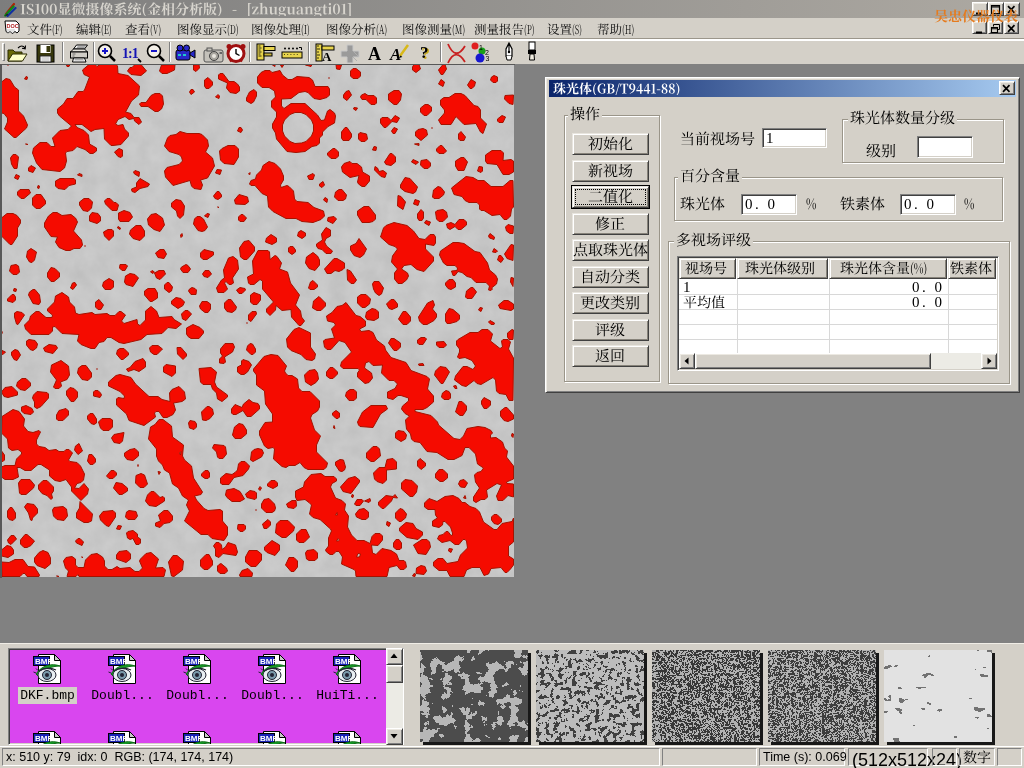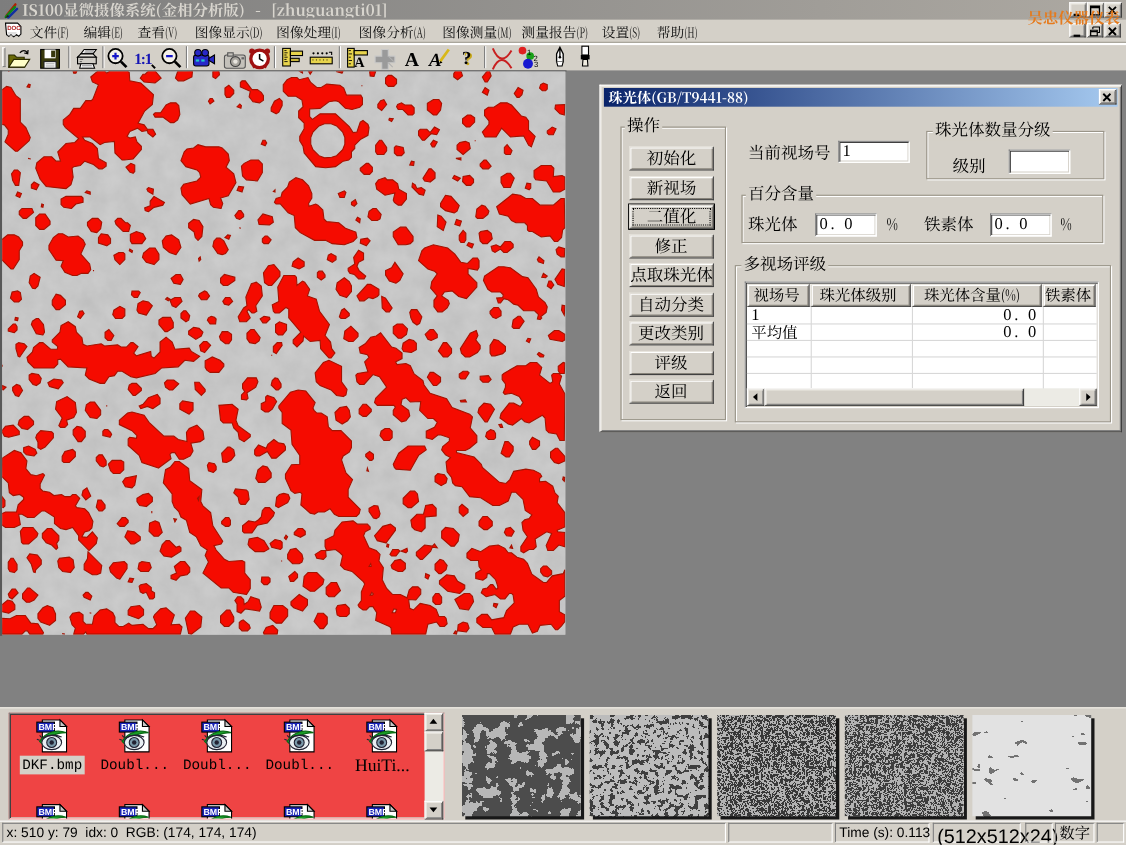--- a/index.html
+++ b/index.html
@@ -316,21 +316,21 @@
 <feFuncB type="linear" slope="0.09" intercept="0.735"></feFuncB>
 <feFuncA type="linear" slope="0" intercept="1"></feFuncA>
         </feComponentTransfer>
 </filter>
     </defs>
 <rect width="512" height="512" fill="#c3c3c3"></rect>
 <rect width="512" height="512" filter="url(#tex)"></rect>
 <path d="M6 0.5L6 -0.5L6 0.5ZM67 1.5L65 1.5L64.5 0L68 -0.5L67 1.5ZM58 106.5L40 104.5L34.5 98L30.5 88L31.5 83L38 77.5L45 77.5L49 81.5L53 81.5L50.5 73L58 65.5L66 64.5L69.5 61L57.5 51L55.5 48L55.5 44L61.5 39L65 33.5L71 33.5L76 26.5L81 26.5L82.5 25L87.5 12L82 9.5L80.5 5L87 -0.5L93 -0.5L95 1.5L98 -0.5L114 -0.5L115.5 1L116 8.5L126 10.5L137.5 21L136.5 30L129.5 36L123.5 47L129 48.5L132 52.5L137 52.5L139.5 57L137 59.5L132.5 56L132 53.5L127 54.5L123 51.5L116 54.5L113.5 59L116 60.5L121 59.5L122.5 64L126.5 68L126.5 71L119 79.5L111 80.5L109 80.5L102.5 74L102 63.5L93 64.5L89 66.5L80 59.5L73 59.5L75 62.5L82 65.5L86.5 70L87.5 79L94.5 83L94.5 86L91 88.5L88 88.5L83 84.5L75 81.5L71 85.5L65 86.5L63.5 88L64.5 96L62.5 103L58 106.5ZM139 10.5L129 9.5L125.5 6L128 2.5L130 2.5L133 -0.5L139 -0.5L144.5 6L139 10.5ZM165 8.5L160 8.5L157.5 6L159.5 0L173 -0.5L172.5 5L165 8.5ZM194 6.5L191.5 5L191.5 0L197 -0.5L197.5 3L194 6.5ZM273 1.5L270.5 0L273 -0.5L273 1.5ZM280 2.5L278.5 0L282 -0.5L280 2.5ZM309 1.5L303.5 0L310 -0.5L309 1.5ZM338 4.5L334.5 4L334 -0.5L339.5 0L338 4.5ZM414 7.5L410.5 5L410.5 2L412 -0.5L417 -0.5L418.5 4L414 7.5ZM441 9.5L439 9.5L436.5 5L441 -0.5L443 -0.5L444.5 4L441 9.5ZM356 13.5L351 13.5L348.5 11L348.5 6L351 3.5L354 3.5L358.5 7L358.5 11L356 13.5ZM294 87.5L285 86.5L274.5 74L273.5 68L270.5 63L270.5 59L274.5 52L274.5 47L269.5 42L269.5 36L273.5 32L272.5 26L267 22.5L260 22.5L255.5 18L255.5 12L259 7.5L263 5.5L268 5.5L270 7.5L278 5.5L280.5 10L286 14.5L290 14.5L295 11.5L307 12.5L310.5 15L313 21.5L326 21.5L327.5 24L327.5 30L325 32.5L318 34.5L312 33.5L306 27.5L303 26.5L297 27.5L289 33.5L279.5 34L279.5 41L282 43.5L289 38.5L303 38.5L315.5 50L319 55.5L322.5 55L325.5 46L328 44.5L332.5 48L333.5 51L332.5 58L326 61.5L320.5 67L320.5 70L317.5 73L317.5 78L315 80.5L310 81.5L303 86.5L294 87.5ZM234 28.5L228 27.5L224.5 23L225.5 18L216.5 14L216.5 10L218 8.5L221 8.5L227 16.5L232 16.5L235.5 19L237.5 22L237.5 26L234 28.5ZM494 17.5L491 17.5L488.5 15L489.5 12L492 10.5L495.5 12L495.5 16L494 17.5ZM25 14.5L22.5 14L24 11.5L25.5 12L25 14.5ZM207 23.5L204 23.5L202.5 21L202.5 15L206 12.5L210.5 17L210.5 20L207 23.5ZM327 13.5L327 12.5L327 13.5ZM14 72.5L12 72.5L2.5 64L5.5 57L5.5 53L2 48.5L-0.5 48L-0.5 17L4 13.5L8 14.5L12.5 22L16.5 25L16.5 46L21.5 51L25.5 60L24.5 63L14 72.5ZM441 21.5L436.5 19L439 14.5L442.5 17L441 21.5ZM470 23.5L468 23.5L465.5 20L469 14.5L473.5 17L472.5 21L470 23.5ZM189 29.5L187.5 27L189 24.5L191 24.5L192.5 27L189 29.5ZM249 38.5L244.5 36L244.5 33L247.5 27L252 24.5L254.5 27L254.5 31L251.5 37L249 38.5ZM345 35.5L341.5 33L341.5 30L344 26.5L347 25.5L349.5 30L345 35.5ZM395 39.5L392 39.5L386.5 35L386.5 29L392 25.5L397 25.5L399.5 29L398.5 35L395 39.5ZM156 46.5L153 46.5L146 41.5L139 41.5L137.5 39L139 37.5L144 37.5L149 30.5L153 28.5L158 28.5L160.5 31L161.5 39L159.5 44L156 46.5ZM373 39.5L369 39.5L364 34.5L360 34.5L358.5 32L359.5 30L363 28.5L366 30.5L372 30.5L374.5 33L374.5 38L373 39.5ZM481 68.5L478.5 67L474 58.5L462 59.5L454 51.5L449 59.5L439 59.5L436.5 55L442.5 48L442.5 45L438.5 40L438.5 35L442 32.5L447 32.5L453 28.5L459 28.5L463 30.5L472 40.5L476 41.5L478.5 45L478.5 53L484.5 59L481 68.5ZM217 33.5L213.5 32L216 29.5L217.5 31L217 33.5ZM511 39.5L507 38.5L502.5 34L503 30.5L511.5 30L511 39.5ZM425 50.5L422 50.5L418.5 47L418.5 43L423 39.5L426 39.5L429.5 42L429.5 46L425 50.5ZM354 45.5L351.5 44L352 42.5L355.5 43L354 45.5ZM299.5 78L304 76.5L309.5 71L311.5 66L311.5 60L309.5 55L304 49.5L299 47.5L293 47.5L288 49.5L282.5 55L280.5 60L280.5 66L282.5 71L288 76.5L293 78.5L299.5 78ZM384 62.5L382 62.5L378.5 58L378.5 54L380 52.5L386 52.5L389 55.5L393 50.5L397.5 53L395 57.5L390 56.5L384 62.5ZM501 57.5L497 57.5L495.5 56L495.5 54L500 50.5L503.5 52L501 57.5ZM239 67.5L235.5 66L237 62.5L239 62.5L240.5 65L239 67.5ZM347 75.5L341 75.5L339.5 73L339.5 67L343 62.5L345 62.5L349.5 69L349.5 72L347 75.5ZM393 68.5L391 68.5L389.5 66L392 62.5L395.5 64L393 68.5ZM430 63.5L430 62.5L430 63.5ZM419 75.5L413.5 71L413.5 67L416 64.5L421 63.5L424.5 65L425.5 70L419 75.5ZM199 124.5L192 123.5L189.5 121L188 115.5L171 120.5L163.5 112L162.5 106L165 102.5L177 99.5L180.5 96L179.5 92L177 89.5L167 86.5L162.5 81L165.5 73L168 70.5L174 69.5L178 66.5L185 68.5L197 68.5L200 69.5L205.5 75L206.5 81L203.5 87L210.5 93L212.5 101L205.5 113L198.5 115L200.5 120L199 124.5ZM462 75.5L458 75.5L456.5 74L456.5 69L459 66.5L463.5 72L462 75.5ZM363 76.5L359 76.5L356.5 74L356.5 69L358 67.5L364.5 69L365.5 74L363 76.5ZM26 79.5L23.5 79L26 79.5ZM417 80.5L412.5 79L417 78.5L417 80.5ZM232 99.5L222 98.5L218.5 95L217.5 86L220 83.5L226 80.5L233 80.5L236.5 84L236.5 92L232 99.5ZM442 88.5L437 88.5L434.5 86L434.5 84L438 80.5L440 80.5L444.5 86L442 88.5ZM374 85.5L370.5 85L372 81.5L374.5 82L374 85.5ZM119 92.5L116 91.5L112.5 87L117 83.5L120.5 85L120.5 91L119 92.5ZM334 93.5L329 93.5L325.5 90L325.5 88L331 83.5L333 83.5L336.5 87L336.5 91L334 93.5ZM507 109.5L501 109.5L495 99.5L485 98.5L483.5 96L483.5 90L490 85.5L499 85.5L501.5 88L501 95.5L509 94.5L511.5 96L511.5 107L507 109.5ZM389 100.5L384 99.5L382.5 97L388 88.5L390 88.5L393.5 92L393.5 97L389 100.5ZM15 103.5L12 103.5L9.5 99L8.5 93L11 89.5L14 89.5L16.5 92L15 103.5ZM462 105.5L456 105.5L453.5 101L453.5 96L459 92.5L462 92.5L465.5 97L462 105.5ZM414 99.5L409.5 97L411 94.5L416.5 97L414 99.5ZM426 103.5L422 103.5L418.5 100L419 95.5L425 94.5L428.5 98L428.5 101L426 103.5ZM311 157.5L300 156.5L294 153.5L284 153.5L271 146.5L266.5 142L265.5 131L260 128.5L253 120.5L249 120.5L247.5 119L249 115.5L253.5 114L254.5 110L259.5 105L261 100.5L267 96.5L273 98.5L278.5 104L281.5 111L281.5 115L278.5 120L279 122.5L285 120.5L287 121.5L291.5 126L292.5 134L295 136.5L306 137.5L312 142.5L321.5 146L322.5 151L319 154.5L311 157.5ZM363 121.5L360 121.5L356.5 119L355.5 117L357 110.5L348 112.5L340.5 107L339.5 102L342 98.5L348 96.5L350 98.5L355 98.5L359.5 102L360.5 107L367.5 111L367.5 116L363 121.5ZM31 107.5L26.5 106L26.5 103L29 100.5L33.5 103L31 107.5ZM383 112.5L379 111.5L372.5 105L373 101.5L375.5 103L377 106.5L381 105.5L384.5 108L383 112.5ZM479 107.5L475.5 106L477 101.5L480.5 102L480.5 106L479 107.5ZM218 109.5L213.5 108L215 104.5L219.5 105L218 109.5ZM137 111.5L132.5 109L131.5 107L133 105.5L137.5 107L137 111.5ZM248 109.5L246.5 109L248 107.5L248 109.5ZM80 111.5L75.5 110L77 108.5L80 109.5L80 111.5ZM311 114.5L307 114.5L305.5 111L311 108.5L312.5 110L311 114.5ZM16 114.5L12.5 113L14 109.5L17.5 111L16 114.5ZM505 154.5L502 154.5L498 149.5L490 150.5L482 145.5L479 145.5L477.5 144L477.5 140L475 137.5L467 137.5L463 135.5L460 131.5L452 129.5L449.5 123L464 111.5L471 112.5L476 115.5L482 115.5L489 121.5L501 121.5L508 115.5L511 115.5L511.5 142L509.5 144L508.5 151L505 154.5ZM411 128.5L403 126.5L398.5 123L398.5 120L403 112.5L408 113.5L415.5 122L413.5 127L411 128.5ZM63 124.5L56 123.5L53.5 121L53.5 116L58 113.5L72 113.5L73.5 115L73.5 119L67 120.5L63 124.5ZM133 127.5L130 126.5L129.5 124L134.5 122L134.5 118L138 113.5L147.5 119L146 121.5L138 123.5L133 127.5ZM320 122.5L317.5 121L317.5 119L321 116.5L322.5 120L320 122.5ZM37 123.5L35.5 123L36 120.5L37.5 121L37 123.5ZM437 133.5L432 133.5L430.5 132L431.5 125L436 121.5L439 122.5L442.5 127L441.5 130L437 133.5ZM22 133.5L19 133.5L15.5 130L15.5 127L18 124.5L27 124.5L28.5 128L22 133.5ZM341 135.5L336 135.5L332.5 132L333.5 127L337 124.5L340 124.5L344.5 130L343.5 134L341 135.5ZM216 134.5L213 133.5L211.5 131L215 126.5L217 126.5L219.5 130L219.5 132L216 134.5ZM38 143.5L34 143.5L30.5 140L30.5 133L34 129.5L39 129.5L43.5 136L43.5 139L38 143.5ZM243 139.5L233.5 139L232.5 135L237 129.5L245.5 132L246.5 137L243 139.5ZM401 144.5L395.5 141L396 130.5L399 131.5L403.5 137L401 144.5ZM325 137.5L321.5 135L323 132.5L325.5 134L325 137.5ZM86 146.5L81 145.5L77.5 140L77.5 137L82 133.5L87 133.5L90.5 137L89.5 143L86 146.5ZM115 145.5L110 145.5L103.5 139L102.5 136L105 133.5L108 133.5L112 137.5L114 137.5L116.5 140L115 145.5ZM178 153.5L175.5 151L174.5 146L169.5 142L169.5 138L174 134.5L179 135.5L182.5 141L181.5 150L178 153.5ZM416 140.5L411.5 139L413 134.5L417.5 136L416 140.5ZM217 142.5L215.5 142L217 142.5ZM367 157.5L360 157.5L355.5 150L355.5 146L362 141.5L367 141.5L373.5 150L373.5 154L371 156.5L367 157.5ZM420 155.5L417 155.5L415.5 153L415.5 149L419 144.5L421.5 147L421.5 153L420 155.5ZM441 156.5L437 156.5L434.5 154L433.5 147L435 145.5L441 144.5L444.5 147L445.5 152L441 156.5ZM127 156.5L118 156.5L116.5 154L116.5 148L122 145.5L128 147.5L130.5 152L127 156.5ZM68 185.5L64 185.5L57 182.5L53.5 177L55.5 172L49 171.5L42.5 162L42.5 158L46.5 151L51 147.5L55 147.5L60 150.5L69 149.5L73.5 153L75.5 157L71.5 166L79.5 175L80.5 180L78 183.5L72 183.5L68 185.5ZM95 158.5L87.5 156L87.5 151L90 147.5L96 148.5L98.5 152L98.5 156L95 158.5ZM10 179.5L8 179.5L-0.5 171L-0.5 153L5 148.5L11 148.5L15 150.5L18.5 155L18.5 158L15.5 163L15.5 171L10 179.5ZM158 166.5L152 164.5L146.5 160L145.5 154L149 149.5L154 148.5L160.5 153L162.5 160L158 166.5ZM206 152.5L202.5 151L205 148.5L207.5 149L206 152.5ZM242 156.5L238 156.5L236.5 155L236.5 152L239 149.5L241 149.5L244.5 153L242 156.5ZM200 166.5L196 165.5L191.5 159L192.5 154L195 151.5L198 151.5L201.5 154L205.5 162L203 165.5L200 166.5ZM331 158.5L325.5 156L326 152.5L332 151.5L334.5 154L331 158.5ZM459 164.5L456 164.5L453 161.5L448 164.5L445.5 163L444.5 159L449 157.5L453 159.5L457 154.5L462 154.5L464.5 157L464.5 160L459 164.5ZM427 160.5L422.5 158L424 155.5L428.5 157L427 160.5ZM400 218.5L396 218.5L392.5 214L392.5 208L395.5 204L389.5 197L390.5 191L395.5 184L393 181.5L387 179.5L378.5 172L381.5 163L384 160.5L392 157.5L405 160.5L411.5 166L417 173.5L423 174.5L428 169.5L432 169.5L433.5 172L433.5 178L432 180.5L423.5 179L423.5 184L431.5 192L431.5 196L422 206.5L415 204.5L409 199.5L402 200.5L399.5 204L405.5 208L406.5 211L404.5 215L400 218.5ZM511 168.5L508 168.5L504.5 166L503.5 162L506 159.5L511.5 161L511 168.5ZM138 175.5L131 173.5L127.5 169L128.5 165L134 160.5L139 160.5L142.5 166L142.5 171L138 175.5ZM118 164.5L115.5 163L116 161.5L118.5 163L118 164.5ZM329 188.5L324 188.5L320 184.5L316 183.5L314.5 181L314.5 179L320.5 175L319.5 169L324 162.5L328.5 165L328.5 171L324 173.5L322.5 177L324.5 181L330.5 186L329 188.5ZM107 175.5L102.5 171L101.5 167L106 164.5L110 164.5L111.5 166L111.5 171L107 175.5ZM300 173.5L295.5 171L296.5 167L299 165.5L303.5 168L303.5 171L300 173.5ZM179 172.5L178.5 170L180 168.5L180.5 171L179 172.5ZM492 174.5L487.5 173L486.5 171L488 168.5L492.5 172L492 174.5ZM270 179.5L263.5 177L264.5 173L269 169.5L274.5 173L274.5 177L270 179.5ZM358 192.5L352 190.5L348.5 185L348.5 181L354 178.5L357 173.5L364.5 184L361.5 190L358 192.5ZM245 194.5L242 194.5L238.5 192L237.5 183L242 176.5L247 175.5L252.5 182L252.5 186L245 194.5ZM489 225.5L486.5 225L487.5 221L484 217.5L474 217.5L469 212.5L465 211.5L460 207.5L456 206.5L453 210.5L451 210.5L449.5 206L455 205.5L455.5 203L453 200.5L445 200.5L441.5 198L437.5 190L438.5 186L451 177.5L456 177.5L462 178.5L473 186.5L478 187.5L485.5 198L487.5 205L493.5 210L495.5 214L494.5 219L489.5 223L490.5 224L489 225.5ZM511 195.5L505 193.5L502.5 189L509 179.5L511.5 180L511 195.5ZM83 181.5L83 180.5L83 181.5ZM290 189.5L286.5 187L286.5 183L288 181.5L291 181.5L293.5 185L293.5 187L290 189.5ZM30 197.5L27.5 197L24.5 192L25.5 186L29 183.5L34.5 187L32.5 195L30 197.5ZM494 187.5L490.5 187L492 183.5L495.5 186L494 187.5ZM162 193.5L156 192.5L153.5 188L158 184.5L162 184.5L164.5 189L162 193.5ZM205 194.5L201 194.5L198.5 192L198.5 188L202 184.5L211.5 187L211.5 190L205 194.5ZM299 260.5L297 260.5L289.5 252L289 244.5L280 245.5L274 240.5L273.5 245L268 250.5L264.5 247L264.5 244L271.5 237L260.5 224L260.5 216L258 214.5L252 219.5L248 219.5L246.5 218L245.5 212L251.5 209L250.5 196L256 185.5L266 185.5L267.5 187L268 194.5L273 190.5L275 191.5L279.5 198L277.5 204L285.5 207L288.5 218L297.5 230L293.5 240L298.5 246L299.5 252L302.5 256L299 260.5ZM313 205.5L307 203.5L303.5 198L304.5 192L311 187.5L315.5 191L317.5 195L317.5 200L313 205.5ZM499 197.5L495.5 195L497 190.5L499 190.5L501.5 194L499 197.5ZM222 227.5L216 227.5L214.5 223L219.5 215L222.5 213L221.5 205L226.5 193L231 191.5L235.5 195L236.5 204L230.5 213L231.5 218L229 219.5L227 219.5L224 216.5L222.5 218L225.5 224L222 227.5ZM329 208.5L325 208.5L322.5 204L332 193.5L335 193.5L342.5 198L342.5 203L341 204.5L337 206.5L333 205.5L329 208.5ZM15 209.5L11 209.5L7.5 206L9 200.5L14 199.5L16.5 201L17.5 207L15 209.5ZM123 205.5L120 205.5L117.5 203L118 199.5L124 199.5L125.5 201L123 205.5ZM186 207.5L181 207.5L178.5 204L179.5 202L184 199.5L186 200.5L188.5 204L186 207.5ZM52 216.5L49 216.5L45.5 212L45.5 208L49 202.5L53 203.5L57.5 208L57.5 212L52 216.5ZM352 218.5L349 218.5L345.5 215L345 204.5L348.5 206L354.5 215L352 218.5ZM151 208.5L148.5 207L150 205.5L152.5 207L151 208.5ZM158 214.5L154.5 213L152.5 208L157 205.5L162 205.5L163.5 209L158 214.5ZM206 212.5L202 211.5L200.5 209L203 205.5L207 205.5L209.5 209L206 212.5ZM131 221.5L124 219.5L122.5 217L123.5 211L128 208.5L133 209.5L136.5 213L131 221.5ZM511 221.5L508.5 217L509 212.5L511.5 213L511 221.5ZM109 224.5L103 224.5L100.5 221L101.5 217L107 213.5L111.5 216L111.5 222L109 224.5ZM449 224.5L446 223.5L443.5 220L443.5 218L447 214.5L451 214.5L453.5 218L453.5 222L449 224.5ZM312 224.5L308 224.5L306.5 223L308.5 217L311 215.5L315.5 220L315.5 222L312 224.5ZM377 230.5L373.5 228L371.5 224L370.5 219L372 216.5L377 216.5L381.5 223L379.5 229L377 230.5ZM71 224.5L68.5 223L70.5 218L73 217.5L74.5 220L71 224.5ZM167 227.5L162.5 224L162.5 220L165 217.5L167 217.5L170.5 222L169.5 226L167 227.5ZM194 229.5L189 229.5L186.5 226L187.5 224L190 222.5L193 223.5L194.5 225L194 229.5ZM240 228.5L237 228.5L234.5 225L238 222.5L243 223.5L243.5 225L240 228.5ZM470 233.5L465 233.5L463.5 232L464.5 226L469 222.5L471 222.5L474.5 227L470 233.5ZM14 226.5L11.5 226L12 223.5L14.5 224L14 226.5ZM150 236.5L148 236.5L142.5 230L142.5 226L146 223.5L153 223.5L155.5 228L155.5 233L150 236.5ZM37 239.5L31 238.5L26.5 230L27.5 227L31 224.5L33 224.5L37.5 230L38.5 237L37 239.5ZM93 283.5L89 283.5L79 279.5L75.5 276L77 269.5L60 268.5L53 261.5L50.5 262L50.5 266L47 269.5L29 269.5L23.5 264L22.5 260L27.5 255L28.5 251L34 246.5L37 246.5L44 252.5L50 252.5L50.5 250L45.5 246L45.5 244L52.5 237L53.5 231L60 227.5L66.5 232L67.5 237L72.5 242L73.5 248L77 249.5L90 247.5L93 249.5L105 248.5L108 250.5L113 250.5L117 246.5L119 246.5L123.5 250L119.5 256L122 258.5L135 254.5L135.5 259L138 260.5L143.5 255L143.5 246L149 241.5L154.5 246L157 252.5L170 251.5L172 254.5L179.5 259L174 263.5L166 262.5L160 268.5L145 269.5L139 274.5L122 278.5L117 277.5L109 272.5L105 272.5L102 276.5L97 277.5L93 283.5ZM255 239.5L251 239.5L248.5 237L248.5 230L252 227.5L258.5 230L258.5 235L255 239.5ZM11 237.5L5.5 236L5.5 234L10 229.5L12 229.5L13.5 232L13.5 235L11 237.5ZM363 242.5L360 242.5L355.5 238L355.5 232L359 229.5L364 229.5L368.5 234L367.5 239L363 242.5ZM319 245.5L315 245.5L310.5 243L311.5 236L317 231.5L323.5 238L323.5 241L319 245.5ZM176 243.5L169.5 239L169.5 236L174 232.5L179 233.5L182.5 237L181 240.5L176 243.5ZM99 244.5L96 244.5L93.5 242L93.5 237L97 234.5L101.5 240L99 244.5ZM230 247.5L225 246.5L222.5 243L222.5 238L226 234.5L229 234.5L234.5 242L233.5 245L230 247.5ZM390 244.5L387 243.5L384.5 239L389 234.5L392 234.5L395.5 239L395.5 242L390 244.5ZM425 259.5L421 259.5L417.5 256L416.5 252L425.5 238L431 235.5L432.5 240L430.5 244L434.5 249L434.5 252L432 255.5L425 259.5ZM509 245.5L498 243.5L496.5 240L502 235.5L506 235.5L511.5 239L511.5 244L509 245.5ZM206 247.5L203 247.5L198.5 244L197.5 241L200 236.5L205 236.5L208.5 239L208.5 244L206 247.5ZM474 437.5L471.5 436L471.5 432L477.5 423L473.5 417L472.5 410L475 407.5L479 406.5L481.5 403L475.5 399L473.5 389L467 382.5L463 382.5L460 390.5L452 394.5L446 394.5L435 387.5L425 386.5L418 377.5L412 376.5L409.5 374L408.5 369L404.5 364L403.5 355L407.5 351L403 348.5L399.5 344L400.5 341L406.5 336L406.5 333L399 330.5L396 330.5L391 334.5L385.5 333L385.5 327L393 323.5L395.5 319L392 315.5L387 315.5L379.5 308L380.5 300L371 300.5L367 296.5L363.5 298L362.5 303L369.5 308L370.5 313L367 317.5L363 318.5L355.5 312L355.5 308L357.5 305L356 303.5L341 303.5L338.5 301L339.5 297L349.5 287L343 277.5L337 275.5L329 284.5L325 284.5L322.5 282L321.5 276L323 274.5L332.5 273L329.5 264L333.5 260L332 257.5L325.5 256L324.5 251L330 247.5L335 241.5L340 240.5L344 237.5L354 250.5L358 251.5L363.5 256L363.5 261L357.5 264L359 266.5L367 265.5L371 267.5L374.5 275L382.5 281L383.5 285L389 292.5L404 297.5L409 305.5L425 311.5L427.5 314L425.5 324L431.5 331L431.5 337L425 342.5L421 344.5L413 344.5L413 346.5L429 350.5L435.5 357L436.5 360L452 373.5L458 374.5L461.5 371L465 363.5L476 361.5L483 362.5L489 365.5L490.5 368L488.5 370L488.5 373L494 372.5L500.5 377L502.5 383L505.5 386L504.5 392L511.5 401L511.5 414L504.5 417L505 418.5L511.5 419L511.5 432L506 430.5L501 435.5L496 435.5L494.5 431L499.5 420L495 418.5L484.5 425L485.5 432L483 434.5L479 434.5L474 437.5ZM479 246.5L476.5 245L478 242.5L480.5 243L479 246.5ZM372 255.5L365 254.5L363.5 252L364.5 247L370 243.5L374 244.5L376.5 247L376.5 253L372 255.5ZM448 258.5L445 258.5L443.5 256L443.5 249L447 243.5L451 244.5L457.5 250L457.5 254L455 256.5L448 258.5ZM184 255.5L180.5 254L179.5 249L183 245.5L186 245.5L189.5 249L184 255.5ZM16 259.5L14.5 259L12.5 252L12.5 248L15 246.5L20 247.5L22.5 250L16 259.5ZM249 256.5L246.5 255L246.5 250L250 246.5L254 246.5L254.5 249L249 256.5ZM405 259.5L401 259.5L396.5 254L401 246.5L404 246.5L408.5 252L408.5 256L405 259.5ZM492 259.5L489 259.5L486.5 257L488 255.5L492.5 258L492 259.5ZM245 258.5L245 257.5L245 258.5ZM197 273.5L189 273.5L186 271.5L184.5 269L184.5 263L191 259.5L198 262.5L201.5 266L201.5 268L197 273.5ZM310 295.5L304 294.5L299 289.5L289 285.5L285.5 282L284.5 274L292 264.5L297 262.5L308.5 268L308.5 282L313.5 289L312.5 294L310 295.5ZM511 335.5L507 335.5L504 329.5L497 328.5L494.5 326L493.5 315L491 312.5L479 319.5L475 318.5L472 315.5L464 321.5L460 320.5L452.5 315L453.5 311L461 301.5L465 301.5L471 304.5L473.5 301L470 295.5L463 292.5L457 293.5L455.5 292L457.5 287L457.5 284L454.5 280L454.5 276L456 274.5L468 267.5L476 267.5L480 264.5L486 264.5L490.5 269L488.5 276L498 283.5L500.5 282L499.5 276L501 274.5L506 274.5L508.5 277L506.5 284L511.5 293L511 335.5ZM511 274.5L507 274.5L505.5 272L505.5 268L510 264.5L511.5 265L511 274.5ZM0 268.5L0 266.5L0 268.5ZM421 279.5L417 279.5L415.5 278L415.5 275L419 272.5L423 272.5L424.5 274L421 279.5ZM395 285.5L392 285.5L386.5 278L389 273.5L392 273.5L398.5 278L398.5 282L395 285.5ZM31 285.5L28 284.5L24.5 280L24.5 276L27 274.5L33 275.5L35.5 279L34.5 283L31 285.5ZM442 282.5L437 282.5L434.5 280L434.5 277L442 276.5L444.5 280L442 282.5ZM222 298.5L217.5 298L217.5 294L220.5 291L218.5 288L218.5 284L223 278.5L231 278.5L232.5 282L230.5 287L222.5 292L223.5 297L222 298.5ZM251 289.5L249 289.5L244.5 285L245.5 281L248 278.5L250.5 279L253.5 284L253.5 287L251 289.5ZM51 288.5L43 286.5L41.5 283L47 279.5L54 280.5L55.5 283L51 288.5ZM155 289.5L152 289.5L148.5 287L147.5 283L150 280.5L156 280.5L160.5 284L155 289.5ZM181 294.5L175.5 289L175 282.5L179 282.5L184.5 289L184.5 291L181 294.5ZM121 294.5L119 294.5L114.5 289L115.5 285L118 283.5L122 283.5L126.5 288L126.5 290L121 294.5ZM15 295.5L12 294.5L9.5 290L9.5 287L13 284.5L16 285.5L18.5 290L15 295.5ZM1 289.5L-0.5 289L0 285.5L3.5 287L1 289.5ZM322 404.5L306 404.5L302 402.5L298 397.5L293 400.5L287 400.5L284 402.5L280 401.5L271.5 394L272.5 384L271 382.5L266 383.5L262.5 381L257.5 370L257.5 366L263 357.5L270.5 357L270.5 349L263.5 339L262.5 326L254.5 320L254.5 310L251.5 306L251.5 304L262 291.5L269 289.5L276 290.5L284.5 301L282.5 306L283.5 308L286 310.5L290 310.5L295.5 314L296.5 323L300 326.5L308 326.5L317.5 336L317.5 342L315.5 346L310 349.5L308.5 353L312.5 365L318.5 371L314.5 380L314.5 387L325.5 398L324.5 402L322 404.5ZM137 306.5L132 304.5L126 306.5L124.5 304L128 302.5L133 296.5L141 293.5L143.5 297L143.5 302L137 306.5ZM242 309.5L239 309.5L235.5 307L235.5 302L239.5 300L239.5 296L241 294.5L247 296.5L249.5 300L245.5 307L242 309.5ZM57 323.5L53 323.5L51.5 322L54.5 315L48.5 307L49.5 300L59 295.5L66.5 301L67.5 310L65 314.5L58.5 317L59.5 321L57 323.5ZM422 300.5L417 300.5L416.5 299L421 298.5L422 300.5ZM170 311.5L161.5 307L161.5 302L164 299.5L173.5 301L173.5 308L170 311.5ZM86 315.5L80 314.5L75.5 308L76.5 303L80 300.5L84 300.5L89.5 308L89.5 312L86 315.5ZM441 318.5L439 318.5L432.5 310L433.5 306L438 301.5L444 302.5L447.5 307L441 318.5ZM220 336.5L215.5 334L214.5 328L210.5 324L209 319.5L201 319.5L198.5 317L197 303.5L209 302.5L214.5 307L212.5 317L214.5 322L225.5 330L225.5 332L220 336.5ZM331 313.5L328 313.5L324.5 311L324.5 307L328 302.5L331 302.5L335.5 307L335.5 309L331 313.5ZM95 304.5L95 303.5L95 304.5ZM309 320.5L303.5 317L302.5 310L307 305.5L313 304.5L315.5 308L316.5 314L314 317.5L309 320.5ZM142 360.5L127 355.5L124.5 349L114.5 340L114.5 334L116 332.5L122 333.5L122.5 331L118 326.5L106.5 321L106.5 317L114 310.5L118 309.5L129 312.5L133.5 319L147 331.5L156 331.5L160 334.5L168 336.5L167.5 328L170 324.5L177 321.5L182.5 327L183.5 334L180 336.5L171.5 338L173.5 345L171 349.5L165 352.5L161 352.5L157 346.5L154 346.5L152.5 348L153.5 352L142 360.5ZM23 325.5L18 324.5L14.5 321L15.5 317L20 313.5L24 313.5L28.5 318L28.5 321L23 325.5ZM455 323.5L453 323.5L451.5 321L454 320.5L455 323.5ZM6 332.5L2 331.5L-0.5 327L3 322.5L10 321.5L15.5 327L15.5 330L6 332.5ZM72 336.5L69 336.5L64.5 330L64.5 326L68 322.5L72 323.5L75.5 327L75.5 332L72 336.5ZM352 335.5L347 335.5L343.5 331L344.5 327L348 324.5L352 324.5L354.5 327L354.5 333L352 335.5ZM98 332.5L91.5 331L91.5 327L93 325.5L96 325.5L98.5 328L99.5 330L98 332.5ZM447 334.5L442 334.5L439.5 332L440.5 328L444 325.5L447 326.5L448.5 329L448.5 333L447 334.5ZM35 343.5L32.5 342L32.5 337L30.5 333L31.5 330L35 326.5L45 327.5L46.5 329L46.5 333L39 341.5L35 343.5ZM485 343.5L482 343.5L479.5 339L479.5 336L482 332.5L488.5 336L488.5 340L485 343.5ZM249 351.5L245 351.5L241 345.5L234 349.5L231 349.5L229.5 348L229.5 344L233 339.5L240 342.5L241.5 339L247 334.5L251 337.5L256 338.5L257.5 341L257.5 344L249 351.5ZM461 350.5L458 350.5L453.5 347L457 336.5L460 336.5L464.5 341L464.5 345L461 350.5ZM29 349.5L22 348.5L19.5 346L19.5 342L24 340.5L30 343.5L31.5 347L29 349.5ZM371 362.5L358 361.5L356.5 360L355.5 357L360.5 347L369 340.5L384 340.5L385.5 344L378.5 349L371 362.5ZM204 355.5L200.5 355L199.5 347L205 341.5L207 341.5L210.5 344L211.5 349L208 353.5L204 355.5ZM506 356.5L502 355.5L498.5 351L498.5 346L503 342.5L505 342.5L511.5 350L511.5 354L506 356.5ZM61 355.5L56 355.5L54.5 354L54.5 350L57 345.5L64 343.5L66.5 346L66.5 350L61 355.5ZM79 435.5L69.5 426L69.5 422L64 414.5L58 416.5L53 415.5L47.5 411L47.5 405L39 399.5L36 399.5L29 405.5L23 405.5L18 402.5L15 402.5L16.5 412L11 414.5L3 414.5L-0.5 412L-0.5 402L3 400.5L13 400.5L14.5 394L19.5 389L19.5 387L16 384.5L10 385.5L6.5 383L5.5 374L-0.5 368L0 351.5L11 344.5L17 346.5L22.5 354L21.5 361L26 366.5L31 367.5L37 365.5L38.5 367L34.5 375L34.5 379L37 381.5L43 382.5L47 385.5L54 384.5L57 386.5L62 386.5L64 384.5L67 384.5L70.5 388L66.5 395L68 396.5L75 397.5L78.5 401L82.5 409L81.5 415L79 417.5L75 418.5L72.5 423L77 423.5L82 418.5L86.5 424L85.5 429L79 435.5ZM336 353.5L334 353.5L330.5 350L330.5 348L334 345.5L337.5 348L337.5 352L336 353.5ZM92 359.5L89 358.5L85.5 354L85.5 351L88 348.5L91 348.5L94.5 354L94.5 358L92 359.5ZM107 365.5L101 365.5L98.5 363L96.5 357L100 353.5L108 353.5L110.5 355L110.5 362L107 365.5ZM222 475.5L210 473.5L206 469.5L199 469.5L182.5 456L187.5 446L184.5 440L186.5 435L180.5 431L176.5 423L170.5 419L167.5 408L162.5 405L160.5 400L156.5 396L154.5 391L154.5 384L146.5 374L148.5 362L153 359.5L157 354.5L161 354.5L169.5 361L170.5 372L181.5 380L180.5 391L182.5 395L189.5 401L191.5 413L200.5 427L199 429.5L192.5 431L194.5 435L202 443.5L206 445.5L218 444.5L220.5 446L220.5 456L225.5 462L225.5 470L222 475.5ZM192 364.5L187.5 363L186.5 358L188 355.5L193 356.5L194.5 359L194.5 362L192 364.5ZM239 373.5L233 373.5L230.5 370L232.5 362L237 358.5L241 359.5L244.5 365L244.5 369L239 373.5ZM333 363.5L331.5 363L332 360.5L333 363.5ZM399 376.5L393.5 373L393.5 368L396 365.5L402 366.5L404.5 370L403.5 374L399 376.5ZM118 378.5L112 377.5L109.5 373L112 369.5L122 367.5L120.5 376L118 378.5ZM511 372.5L509.5 371L510 368.5L511.5 369L511 372.5ZM76 389.5L72.5 385L73.5 381L77 378.5L80.5 386L76 389.5ZM221 393.5L217 393.5L215.5 392L214.5 387L210.5 383L212 379.5L222 380.5L223.5 382L224.5 389L221 393.5ZM372 396.5L369 396.5L364.5 393L364.5 388L371 381.5L375 381.5L377.5 384L378.5 391L372 396.5ZM131 395.5L125 394.5L122.5 391L122.5 388L128 384.5L133 383.5L136.5 387L136.5 391L131 395.5ZM251 396.5L248.5 395L249.5 387L252 384.5L256 383.5L260 384.5L261.5 388L259.5 392L251 396.5ZM1 396.5L-0.5 396L0 386.5L2.5 390L2.5 395L1 396.5ZM178.5 390L179 386.5L177.5 388L178.5 390ZM91 399.5L88 399.5L85.5 396L87 389.5L90 389.5L93.5 394L93.5 397L91 399.5ZM381 418.5L375 416.5L372.5 414L371.5 408L377 402.5L383 402.5L385 394.5L391 393.5L394.5 397L394.5 404L384.5 405L384.5 415L381 418.5ZM419 404.5L415.5 401L415.5 396L418 393.5L423.5 398L423.5 401L419 404.5ZM340 406.5L337.5 406L333.5 400L333.5 397L338 394.5L341.5 395L343.5 402L342.5 405L340 406.5ZM227 419.5L220 419.5L218.5 418L218.5 413L224 408.5L230 409.5L233 407.5L235.5 405L236.5 399L239 396.5L243 396.5L247.5 401L246.5 404L241 410.5L232 412.5L227 419.5ZM136 401.5L136 399.5L136 401.5ZM441 416.5L438 416.5L433.5 413L433.5 409L437 404.5L441 404.5L445.5 409L445.5 413L441 416.5ZM111 413.5L107 413.5L104.5 411L109 405.5L112 405.5L114.5 408L114.5 410L111 413.5ZM206 413.5L203 413.5L199.5 411L199.5 409L203 405.5L206 405.5L207.5 408L207.5 412L206 413.5ZM157 409.5L156 406.5L158.5 407L157 409.5ZM142 422.5L138 422.5L133.5 418L134 410.5L139 408.5L142.5 410L145.5 419L142 422.5ZM385 511.5L354 511.5L353.5 506L352 504.5L339.5 499L340.5 492L337 486.5L334 486.5L331 489.5L328 489.5L324.5 487L323.5 485L326.5 481L326.5 473L329.5 466L328.5 464L318 454.5L311 452.5L307.5 449L309.5 440L307 437.5L303 434.5L295 435.5L293.5 432L293.5 426L301.5 422L302.5 417L309 409.5L319 408.5L323 411.5L332 411.5L334.5 414L334.5 416L330 418.5L328.5 422L333.5 433L340 435.5L343.5 439L342.5 445L346.5 451L345.5 462L349.5 470L355 475.5L362 475.5L368 478.5L370 471.5L373 468.5L378 468.5L380.5 471L380.5 475L376 480.5L369.5 480L370.5 488L374 489.5L380 483.5L389 485.5L394.5 489L397 495.5L402 495.5L403.5 497L404.5 502L402 504.5L398 504.5L395 500.5L387 502.5L385 511.5ZM349 428.5L341 426.5L338.5 422L346 413.5L353 411.5L357.5 415L357.5 417L349 428.5ZM24 429.5L19 429.5L17.5 428L16.5 418L19 414.5L28 414.5L32.5 420L31.5 423L24 429.5ZM411 431.5L408 431.5L399.5 424L399.5 418L403 414.5L410 415.5L415.5 421L414.5 427L411 431.5ZM463 422.5L458.5 422L456.5 419L458 415.5L462 414.5L465.5 418L463 422.5ZM49 434.5L45 430.5L40 428.5L36.5 424L36.5 420L41 415.5L45 415.5L51.5 422L51.5 426L49.5 429L50.5 433L49 434.5ZM271 423.5L265.5 421L265.5 419L269 415.5L273 415.5L275.5 418L275.5 421L271 423.5ZM120 429.5L117 429.5L111.5 423L114 417.5L120 418.5L125.5 423L125.5 426L120 429.5ZM258 425.5L256.5 424L258 421.5L259.5 423L258 425.5ZM238 436.5L230 436.5L225 432.5L223.5 430L224.5 425L232 423.5L238 426.5L242.5 434L238 436.5ZM253 434.5L245 432.5L243.5 429L248 425.5L253 426.5L254.5 428L254.5 433L253 434.5ZM154 441.5L147 440.5L143.5 436L145.5 430L149 426.5L152 426.5L158 432.5L161 431.5L162.5 433L162.5 436L154 441.5ZM351 432.5L349.5 432L350 429.5L351.5 430L351 432.5ZM382 443.5L380 443.5L376.5 440L376.5 437L384 430.5L391 431.5L393 429.5L395.5 433L391 432.5L389.5 436L382 443.5ZM462 511.5L448 511.5L445 505.5L437 505.5L431.5 501L431.5 497L436 493.5L441 493.5L445 498.5L456 496.5L458.5 490L465.5 483L464.5 476L463 474.5L461 474.5L457 479.5L453 479.5L448 475.5L440 477.5L435.5 474L437 470.5L441 469.5L444 466.5L446 466.5L449 470.5L450.5 470L450.5 468L448.5 462L443 456.5L441 456.5L440.5 460L437 462.5L430.5 461L430.5 456L435.5 453L433.5 450L433 444.5L426 444.5L422.5 442L422.5 438L427 433.5L435 436.5L443 431.5L451 430.5L457 433.5L460 437.5L463 437.5L468 441.5L474 443.5L477.5 447L481.5 457L492 464.5L495 464.5L500 458.5L510 456.5L511.5 453L511.5 477L506.5 481L506.5 491L511.5 494L511.5 500L508.5 504L505 507.5L503 507.5L499 502.5L489 503.5L486.5 509L482 510.5L478 502.5L470 502.5L464.5 505L462 511.5ZM464 433.5L461.5 433L463 430.5L464 433.5ZM270 447.5L264 447.5L259.5 443L259.5 439L262 434.5L267 433.5L272.5 439L273.5 443L272.5 446L270 447.5ZM367 437.5L362.5 436L368 433.5L368.5 436L367 437.5ZM358 440.5L354 440.5L352.5 439L355 434.5L360 434.5L361.5 436L358 440.5ZM292 443.5L286 442.5L284.5 439L290 435.5L294 435.5L294.5 441L292 443.5ZM86 457.5L82 457.5L74.5 453L74.5 448L77.5 443L78 436.5L90.5 449L89.5 456L86 457.5ZM30 455.5L28.5 455L26.5 448L22.5 442L25 438.5L32 439.5L35.5 444L35.5 448L30.5 453L30 455.5ZM62 455.5L55 454.5L51.5 451L50.5 445L52 442.5L61 441.5L64.5 444L65.5 451L62 455.5ZM11 455.5L7 454.5L5.5 452L5.5 446L8 442.5L10 442.5L13.5 448L13.5 453L11 455.5ZM364 454.5L360 454.5L354.5 452L353.5 449L357 444.5L362 443.5L366.5 447L366.5 452L364 454.5ZM399 456.5L397 456.5L393.5 453L393.5 448L398 443.5L401 444.5L404.5 449L403.5 453L399 456.5ZM254 445.5L254 444.5L254 445.5ZM107 461.5L104 460.5L98.5 455L97.5 451L101 446.5L111 445.5L113.5 448L113.5 452L107 461.5ZM133 454.5L126 454.5L123.5 452L124.5 447L127 445.5L134 446.5L135.5 451L133 454.5ZM158 462.5L153.5 461L153.5 458L158.5 456L156.5 450L162 445.5L166 445.5L170.5 451L170.5 455L168 457.5L162 458.5L158 462.5ZM335.5 450L335 447.5L333.5 450L335.5 450ZM496 459.5L492 458.5L489.5 455L489.5 452L492 449.5L495 449.5L499.5 454L499.5 457L496 459.5ZM265 463.5L262 463.5L260.5 459L266 454.5L268.5 457L268.5 460L265 463.5ZM284 472.5L280 472.5L273.5 468L274.5 459L278 455.5L286 455.5L292.5 462L291.5 466L284 472.5ZM387 461.5L384.5 460L385 456.5L388.5 458L387 461.5ZM416 474.5L405 472.5L397.5 466L397.5 463L404 457.5L411 458.5L414 463.5L420.5 467L420.5 470L416 474.5ZM241 466.5L238 466.5L235.5 464L236 459.5L242 459.5L243.5 461L243.5 464L241 466.5ZM118 464.5L114.5 464L116 460.5L119.5 461L118 464.5ZM302 477.5L297 477.5L294.5 475L294.5 469L299 464.5L304 464.5L307.5 472L302 477.5ZM137 479.5L134 479.5L131 473.5L128 474.5L125.5 473L124.5 468L126 466.5L131 465.5L135.5 469L135.5 472L138.5 474L138.5 478L137 479.5ZM25 482.5L22 482.5L18.5 479L18.5 475L23 469.5L25 469.5L32.5 476L29 480.5L25 482.5ZM9 479.5L6.5 478L5.5 475L9 470.5L12 470.5L14.5 474L9 479.5ZM80 480.5L74.5 478L73.5 476L76 473.5L78 473.5L81.5 477L80 480.5ZM336.5 476L337.5 475L336 473.5L334.5 476L336.5 476ZM398 484.5L394 484.5L391.5 482L391.5 478L394 474.5L397 474.5L399.5 478L399.5 483L398 484.5ZM424 489.5L416 488.5L411.5 480L420 474.5L425 474.5L427.5 477L428.5 482L424 489.5ZM273 490.5L265 487.5L262.5 485L262.5 482L270 475.5L277.5 480L277.5 485L273 490.5ZM217 492.5L213.5 491L213.5 484L211.5 481L214 477.5L217 477.5L219.5 480L220 484.5L223.5 482L226 477.5L233.5 480L235.5 487L234 490.5L221 488.5L217 492.5ZM6 492.5L-0.5 491L-0.5 485L5 480.5L9 481.5L11.5 485L11.5 489L6 492.5ZM449 487.5L446.5 486L447 483.5L450.5 484L449 487.5ZM313 495.5L307 495.5L304.5 494L303.5 488L305 485.5L312 484.5L315.5 488L315.5 493L313 495.5ZM43 503.5L35 500.5L32.5 497L32.5 493L37 487.5L41 485.5L46 487.5L48.5 493L48.5 499L43 503.5ZM124 497.5L114.5 494L114.5 490L117 486.5L125 485.5L128.5 489L128.5 494L124 497.5ZM254 501.5L249 501.5L243.5 497L243.5 492L247 485.5L255 485.5L259.5 489L259.5 495L254 501.5ZM162 511.5L77 511.5L76 509.5L74 511.5L65 511.5L66.5 506L63.5 503L61.5 496L64 492.5L70 491.5L73.5 494L73.5 500L76 502.5L82 502.5L83.5 495L89 489.5L95 488.5L100.5 492L102.5 496L102.5 501L106 504.5L110 504.5L115 501.5L118 503.5L128 502.5L133 506.5L137 506.5L140.5 503L137.5 496L138.5 494L144 488.5L149 487.5L156.5 494L153.5 503L161 502.5L163.5 505L162 511.5ZM357.5 492L358.5 489L356 488.5L354.5 492L357.5 492ZM206 504.5L202 504.5L198.5 501L198.5 495L204 489.5L207 489.5L210.5 496L210.5 500L206 504.5ZM172 511.5L169.5 511L166.5 497L171 490.5L175 490.5L181.5 496L180.5 505L172 511.5ZM81 492.5L79.5 492L81 492.5ZM292 506.5L289 506.5L283.5 500L287 492.5L292 492.5L295.5 496L295.5 502L292 506.5ZM37 511.5L25 511.5L23 508.5L21 508.5L18 511.5L0 511.5L-0.5 497L7 497.5L13 494.5L21 494.5L26 501.5L32.5 502L37.5 510L37 511.5ZM223 508.5L218 508.5L215.5 506L215.5 501L217 499.5L219 498.5L224.5 503L225.5 506L223 508.5ZM422 509.5L414 508.5L414.5 503L419 500.5L423 501.5L424.5 506L422 509.5ZM250 511.5L238 511.5L237.5 510L240 505.5L246 503.5L250.5 508L250 511.5ZM413 511.5L410.5 511L412 508.5L413.5 509L413 511.5ZM57 511.5L54.5 511L57 511.5Z" fill="#f50b00" stroke="#a51200" stroke-width="1" fill-rule="evenodd"></path>
 </svg>
 <div class="ab" style="left:0;top:643px;width:1024px;height:103px;background:#d4d0c8;border-top:1px solid #f0ede6"></div>
-<div class="ab sunk2" style="left:8px;top:648px;width:396px;height:97px;background:#ef4444;overflow:hidden">
+<div class="ab sunk2" style="left:8px;top:648px;width:396px;height:97px;background:#d946ef;overflow:hidden">
 <svg style="position:absolute;left:23px;top:4px" width="32" height="32" viewBox="0 0 32 32">
       <use href="#bmpic"></use>
     </svg>
 <svg style="position:absolute;left:98px;top:4px" width="32" height="32" viewBox="0 0 32 32">
       <use href="#bmpic"></use>
     </svg>
 <svg style="position:absolute;left:173px;top:4px" width="32" height="32" viewBox="0 0 32 32">
       <use href="#bmpic"></use>
     </svg>
 <svg style="position:absolute;left:248px;top:4px" width="32" height="32" viewBox="0 0 32 32">
@@ -351,21 +351,21 @@
 <svg style="position:absolute;left:248px;top:81px" width="32" height="32" viewBox="0 0 32 32">
       <use href="#bmpic"></use>
     </svg>
 <svg style="position:absolute;left:323px;top:81px" width="32" height="32" viewBox="0 0 32 32">
       <use href="#bmpic"></use>
     </svg>
 <div style="position:absolute;left:1px;top:39px;width:75px;text-align:center;font-family:'Liberation Mono',monospace;font-size:13px;color:#000"><span style="background:#d4d0c8;padding:1px 2px">DKF.bmp</span></div>
 <div style="position:absolute;left:76px;top:39px;width:75px;text-align:center;font-family:'Liberation Mono',monospace;font-size:13px;color:#000"><span style="padding:1px 2px">Doubl...</span></div>
 <div style="position:absolute;left:151px;top:39px;width:75px;text-align:center;font-family:'Liberation Mono',monospace;font-size:13px;color:#000"><span style="padding:1px 2px">Doubl...</span></div>
 <div style="position:absolute;left:226px;top:39px;width:75px;text-align:center;font-family:'Liberation Mono',monospace;font-size:13px;color:#000"><span style="padding:1px 2px">Doubl...</span></div>
-<div style="position:absolute;left:301px;top:39px;width:75px;text-align:center;font-family:Liberation Serif, serif;font-size:16px;color:#000"><span style="padding:1px 2px">HuiTi...</span></div>
+<div style="position:absolute;left:301px;top:39px;width:75px;text-align:center;font-family:Liberation Mono, monospace;font-size:13px;color:#000"><span style="padding:1px 2px">HuiTi...</span></div>
 </div>
 <div class="ab" style="left:386px;top:648px;width:17px;height:97px;background:#ecebe5"></div>
 <div class="ab raised" style="left:386px;top:648px;width:17px;height:17px"></div>
 <svg class="ab" style="left:389px;top:651px" width="10" height="10" viewBox="0 0 10 10">
     <path d="M5 2.5 L8.5 7 L1.5 7 Z" fill="#000"></path>
   </svg>
 <div class="ab raised" style="left:386px;top:728px;width:17px;height:17px"></div>
 <svg class="ab" style="left:389px;top:731px" width="10" height="10" viewBox="0 0 10 10">
     <path d="M5 7.5 L8.5 3 L1.5 3 Z" fill="#000"></path>
   </svg>
@@ -455,21 +455,21 @@
   </svg>
 <div class="ab" style="left:884px;top:650px;width:108px;height:92px;box-shadow:3px 3px 0 #181818"></div>
 <svg class="ab" style="left:884px;top:650px" width="108" height="92">
     <rect width="108" height="92" filter="url(#t5)"></rect>
   </svg>
 <div class="ab" style="left:0;top:746px;width:1024px;height:22px;background:#d4d0c8;border-top:1px solid #fff"></div>
 <div class="ab sunk1" style="left:2px;top:748px;width:658px;height:18px"></div>
 <div class="ab" style="left:6px;top:750px;font-size:12.5px;color:#000">x: 510 y: 79&nbsp;&nbsp;idx: 0&nbsp;&nbsp;RGB: (174, 174, 174)</div>
 <div class="ab sunk1" style="left:662px;top:748px;width:95px;height:18px"></div>
 <div class="ab sunk1" style="left:759px;top:748px;width:86px;height:18px"></div>
-<div class="ab" style="left:763px;top:750px;font-size:12.5px;color:#000">Time (s): 0.113</div>
+<div class="ab" style="left:763px;top:750px;font-size:12.5px;color:#000">Time (s): 0.069</div>
 <div class="ab sunk1" style="left:848px;top:748px;width:80px;height:18px"></div>
 <div class="ab" style="left:852px;top:750px;font-size:18px;color:#000">(512x512x24)</div>
 <div class="ab sunk1" style="left:932px;top:748px;width:25px;height:18px"></div>
 <div class="ab sunk1" style="left:959px;top:748px;width:36px;height:18px"></div>
 <svg class="ct" style="left:963px;top:750px" width="28.0" height="14.0" viewBox="0 0 500.0 250" fill="#000">
     <use href="#g67"></use>
     <use href="#g68" x="250"></use>
   </svg>
 <div class="ab sunk1" style="left:997px;top:748px;width:25px;height:18px"></div>
 <div class="ab raised" style="left:545px;top:77px;width:475px;height:316px;z-index:40"></div>

